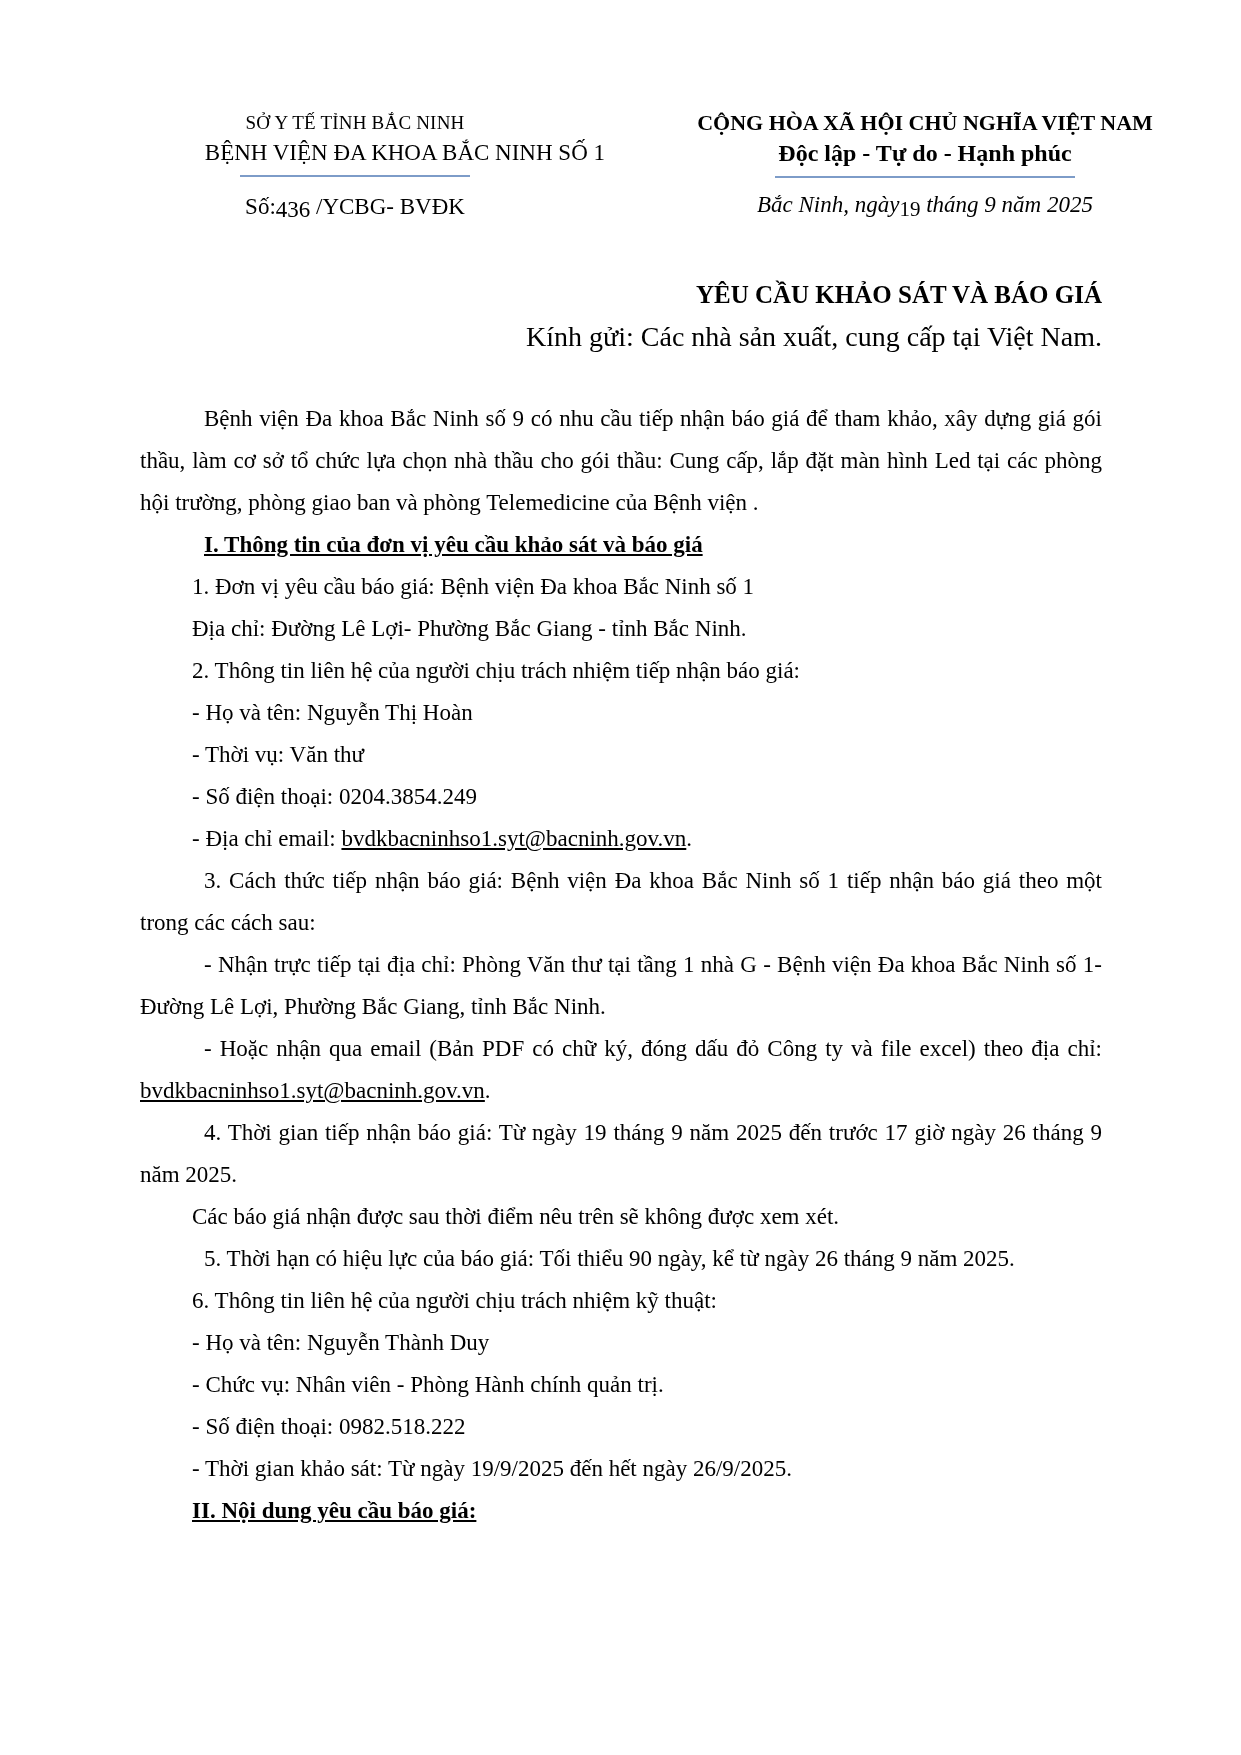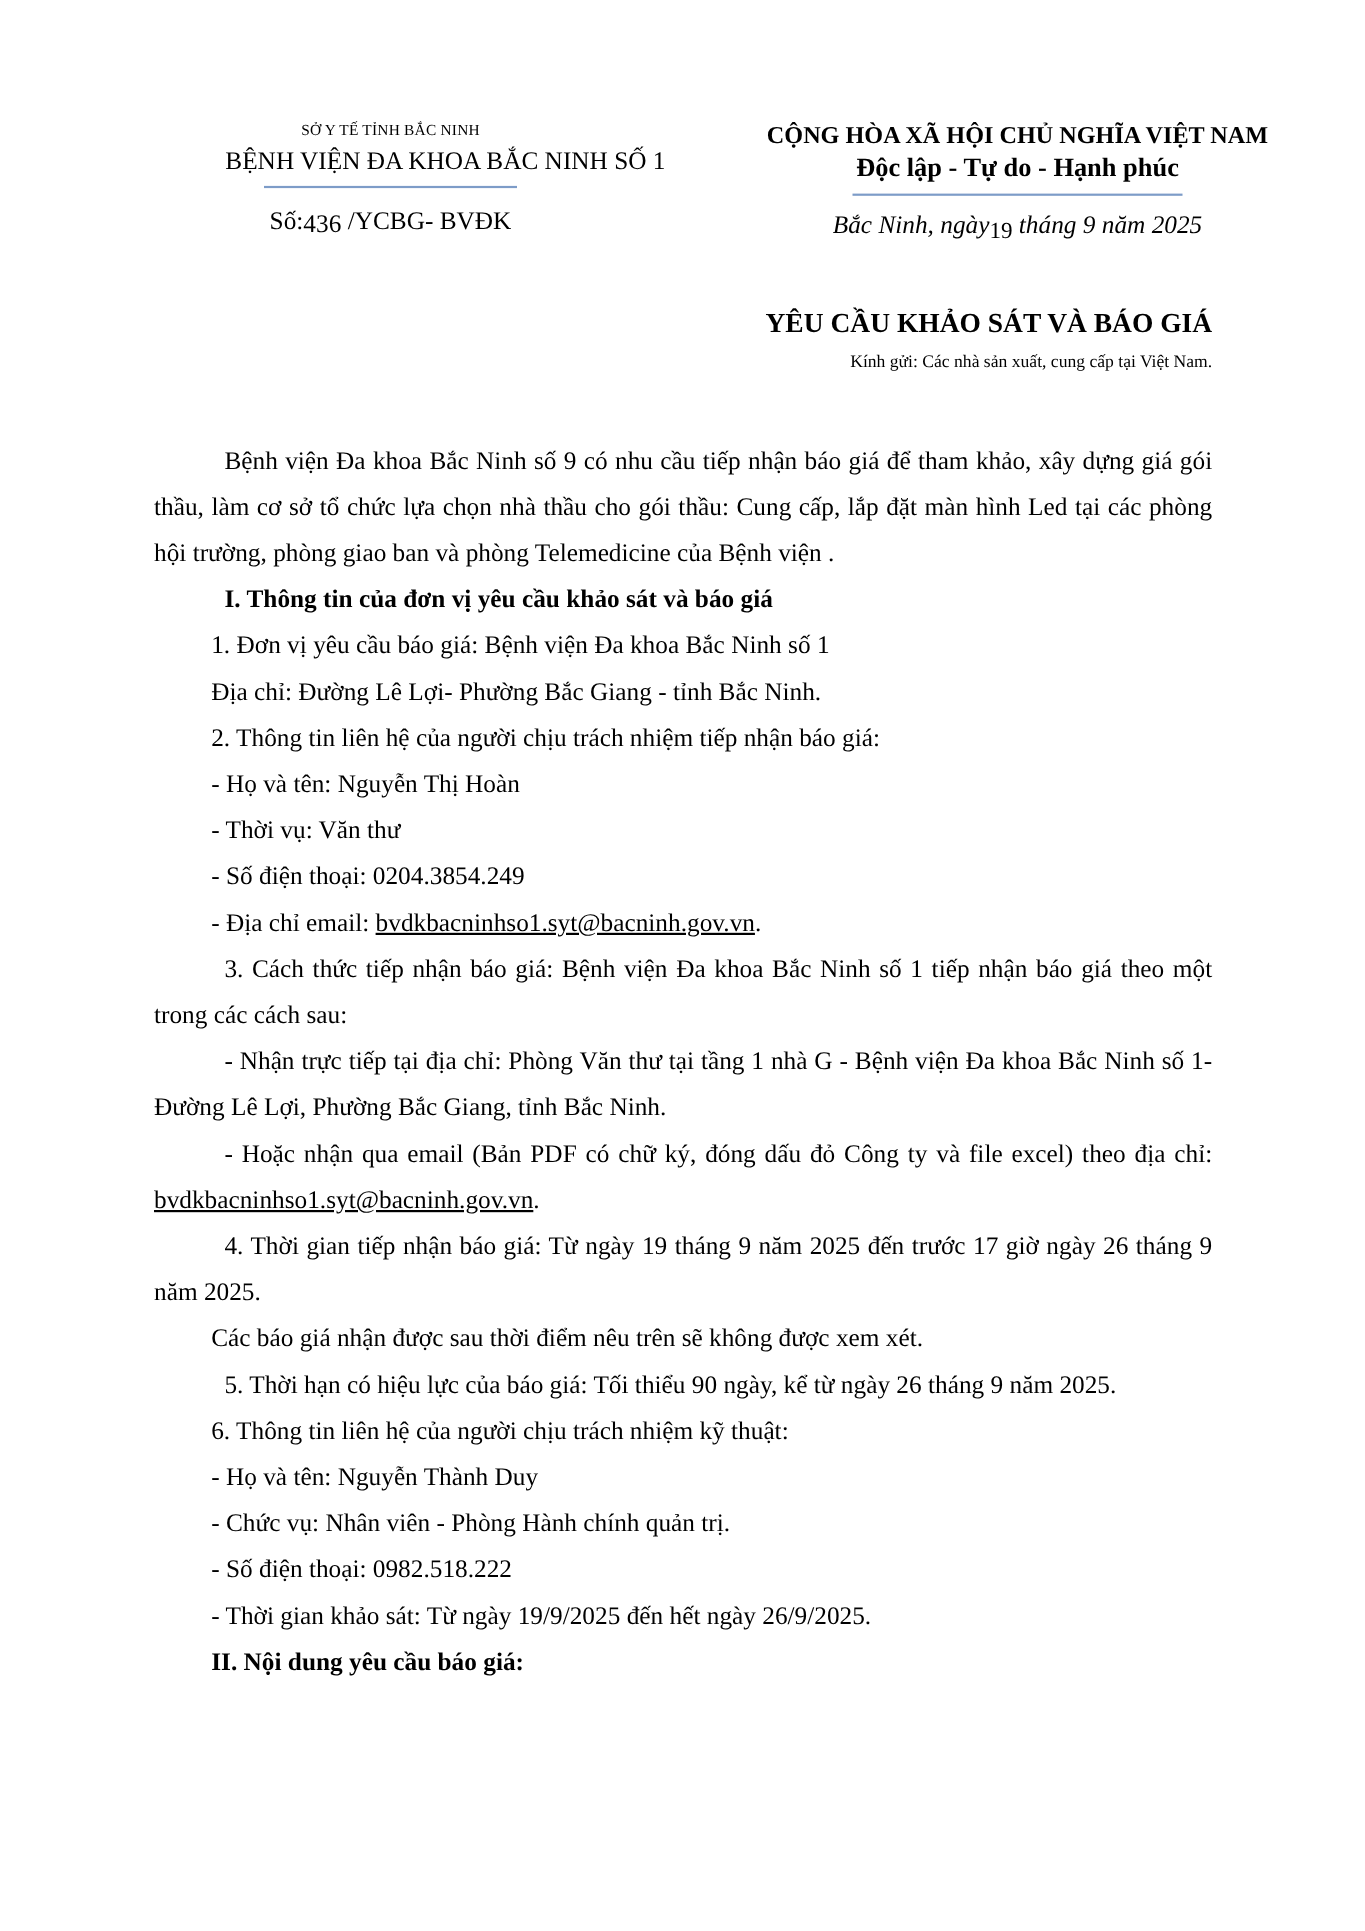--- a/index.html
+++ b/index.html
@@ -5,43 +5,43 @@
   html,body { margin:0; padding:0; background:#ffffff; }
   .page {
     position:relative; width:1241px; height:1755px; background:#ffffff;
     font-family:"Liberation Serif","DejaVu Serif",serif; color:#000;
     overflow:hidden;
   }
 
   
   .header-left  { position:absolute; left:105px; top:112px; width:500px; text-align:center; }
   .header-right { position:absolute; left:660px; top:110px; width:530px; text-align:center; }
-  .org-line1    { font-size:14px; letter-spacing:.2px; }
+  .org-line1    { font-size:19px; letter-spacing:.2px; }
   .org-line2    { font-size:23px; font-weight:normal; margin-top:6px;text-align:right; }
   .nation-line1 { font-size:22px; font-weight:bold; }
   .nation-line2 { font-size:24px; font-weight:bold; margin-top:4px; }
   .rule         { height:2px; margin:9px auto 0; }
   .rule-left    { width:230px; }
   .rule-right   { width:300px; }
   .doc-number   { margin-top:17px; font-size:23px; }
   .doc-number .num { position:relative; top:3px; }
   .date-line    { margin-top:14px; font-size:23px; font-style:italic; }
   .date-line .day { font-style:normal; font-size:21px; position:relative; top:4px; }
 
   
   .title-block { position:absolute; left:140px; top:281px; width:962px; text-align:right; }
   .doc-title   { font-size:25px; font-weight:bold; }
-  .salutation  { font-size:16px; margin-top:12px; }
+  .salutation  { font-size:28px; margin-top:12px; }
 
   
   .body-block { position:absolute; left:140px; top:398px; width:962px;
                 font-size:23px; line-height:42px; }
   p.line          { margin:0; }
   p.line.justify  { text-align:justify; }
-  p.line.bold     { font-weight:bold; }
+  p.line.bold     { font-weight:bold;text-decoration:underline; }
   p.line.ind-md   { text-indent:52px; }
   p.line.ind-lg   { text-indent:64px; }
   .email-link     { text-decoration:underline; }
 </style>
 </head>
 <body>
 
 <div class="page">
 
   <div class="header-left">

